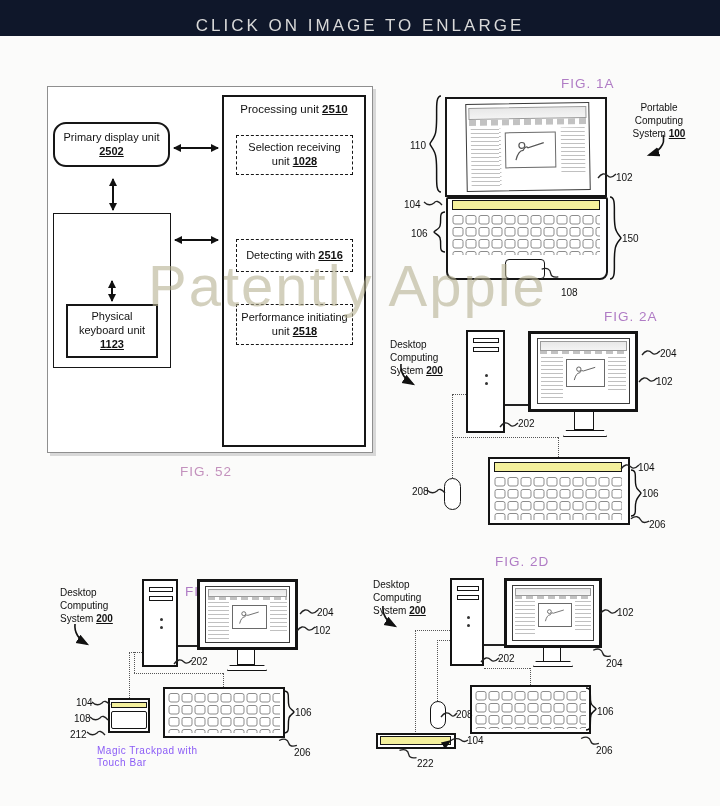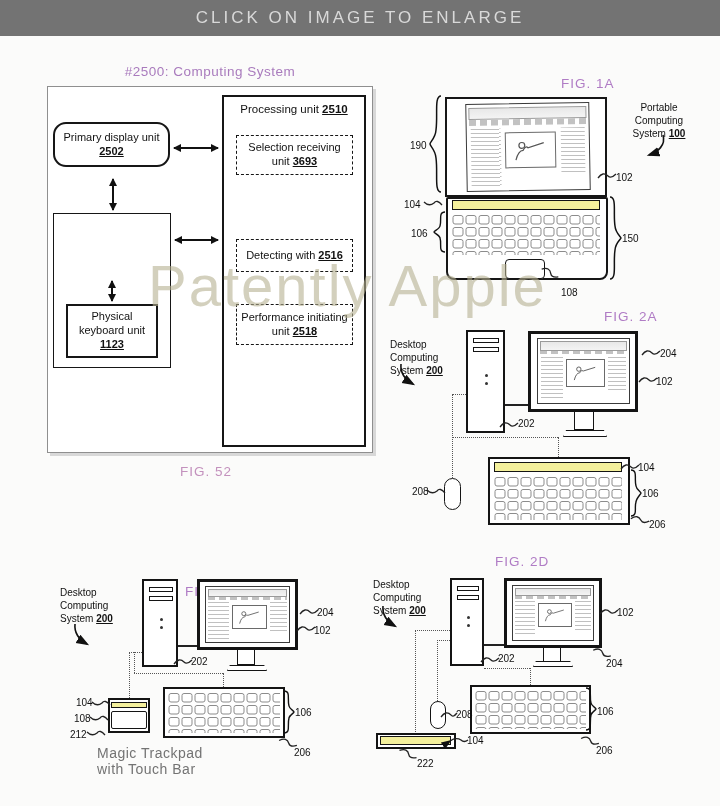--- a/index.html
+++ b/index.html
@@ -1,34 +1,34 @@
 <!DOCTYPE html>
 <html><head>
 <meta charset="utf-8">
 <style>
   html,body{margin:0;padding:0;background:#ffffff;}
   .page{position:relative;width:720px;height:806px;background:#fbfbfa;overflow:hidden;
         font-family:"Liberation Sans",sans-serif;color:#111;}
   
-  .banner{position:absolute;left:0;top:0;width:720px;height:36px;background:#737373;
-          display:flex;align-items:center;justify-content:center;}
+  .banner{position:absolute;left:0;top:0;width:720px;height:36px;background:#0f172a;
+          display:flex;align-items:flex-end;justify-content:center;}
   .banner span{color:#d9d9d9;font-size:17px;letter-spacing:3px;font-weight:400;}
   
   .box{position:absolute;background:#fff;border:2px solid #161616;box-sizing:border-box;}
   .thinbox{position:absolute;background:#fff;border:1.5px solid #8f8f8f;box-sizing:border-box;
            box-shadow:3px 3px 0 #d8d8d8;}
   .dashedbox{position:absolute;background:#fff;border:1.7px dashed #161616;box-sizing:border-box;}
   .blk-label{display:flex;align-items:center;justify-content:center;text-align:center;
              font-size:11px;line-height:1.25;padding:2px;}
   .u{text-decoration:underline;font-weight:bold;}
   .yellow{background:#f4f09c !important;}
   
   .figcap{position:absolute;color:#b07cc5;font-size:13.5px;letter-spacing:1px;}
   .dtitle{position:absolute;color:#a97bbd;font-size:13.5px;letter-spacing:.5px;text-align:center;}
-  .magic{position:absolute;color:#737373;font-size:14px;letter-spacing:.5px;line-height:1.15;}
+  .magic{position:absolute;color:#8b5cf6;font-size:10px;letter-spacing:.5px;line-height:1.15;}
   
   .co{position:absolute;font-size:10px;color:#111;white-space:nowrap;}
   .sys{position:absolute;font-size:10px;color:#111;text-align:center;line-height:1.3;}
   
   .dar-h{position:absolute;height:0;border-top:2px solid #111;}
   .dar-h::before{content:"";position:absolute;left:-1px;top:-5px;border-top:4px solid transparent;
       border-bottom:4px solid transparent;border-right:8px solid #111;}
   .dar-h::after{content:"";position:absolute;right:-1px;top:-5px;border-top:4px solid transparent;
       border-bottom:4px solid transparent;border-left:8px solid #111;}
   .dar-v{position:absolute;width:0;border-left:2px solid #111;}
@@ -84,40 +84,39 @@
       <marker id="ah" markerWidth="9" markerHeight="8" refX="6.5" refY="3" orient="auto">
         <path d="M0 0 L8 3 L0 6 Z" fill="#111"></path>
       </marker>
     </defs>
   </svg>
 
   <div class="banner">
     <span>CLICK ON IMAGE TO ENLARGE</span>
   </div>
 
-  <div class="dtitle" style="left:45px;top:64px;width:330px;">#2500: Computing System</div>
 
   <div class="thinbox" style="left:47px;top:86px;width:326px;height:367px;"></div>
 
   <div class="box blk-label" style="left:53px;top:122px;width:117px;height:45px;border-radius:13px;">
     <span><span>Primary display unit</span> <span class="u">2502</span></span>
   </div>
 
   <div class="box" style="left:53px;top:213px;width:118px;height:155px;border-width:1.7px;"></div>
   <div class="box blk-label" style="left:66px;top:304px;width:92px;height:54px;">
     <span><span>Physical keyboard unit</span> <span class="u">1123</span></span>
   </div>
 
   <div class="box" style="left:222px;top:95px;width:144px;height:352px;">
     <div style="text-align:center;font-size:11.5px;margin-top:6px;">
       <span>Processing unit</span> <span class="u">2510</span>
     </div>
   </div>
   <div class="dashedbox blk-label" style="left:236px;top:135px;width:117px;height:40px;">
-    <span><span>Selection receiving unit</span> <span class="u">3693</span></span>
+    <span><span>Selection receiving unit</span> <span class="u">1028</span></span>
   </div>
   <div class="dashedbox blk-label" style="left:236px;top:239px;width:117px;height:33px;">
     <span><span>Detecting with</span> <span class="u">2516</span></span>
   </div>
   <div class="dashedbox blk-label" style="left:236px;top:304px;width:117px;height:41px;">
     <span><span>Performance initiating unit</span> <span class="u">2518</span></span>
   </div>
 
   <div class="dar-h" style="left:174px;top:147px;width:44px;"></div>
   <div class="dar-v" style="left:112px;top:179px;height:31px;"></div>
@@ -149,21 +148,21 @@
 
   <div class="box" style="left:446px;top:197px;width:162px;height:83px;border-width:2px;border-radius:2px 2px 8px 8px;"></div>
   <div class="tb" style="left:452px;top:200px;width:148px;height:10px;"></div>
   <div class="keys" style="left:452px;top:214px;width:148px;height:41px;">
     <svg width="100%" height="100%">
         <rect width="100%" height="100%" fill="url(#keys)"></rect>
       </svg>
   </div>
   <div class="trackpad" style="left:505px;top:259px;width:40px;height:20px;"></div>
 
-  <span class="co" style="left:410px;top:140px;">190</span>
+  <span class="co" style="left:410px;top:140px;">110</span>
   <svg class="brace" style="left:430px;top:96px;" width="12" height="98">
     <path d="M11 0 C4 0 8 19 6 34 C5.5 42 0 46 0 48 C0 50 5.5 54 6 62 C8 77 4 96 11 96" stroke="#111" stroke-width="1.5" fill="none"></path>
   </svg>
   <span class="co" style="left:616px;top:172px;">102</span>
   <svg class="lead" style="left:598px;top:171px;" width="18" height="10">
       <path d="M0 7 Q5 0 10 5 Q13 8 18 3" stroke="#222" stroke-width="1.3" fill="none"></path>
     </svg>
   <span class="co" style="left:404px;top:199px;">104</span>
   <svg class="lead" style="left:424px;top:199px;" width="18" height="10">
       <path d="M0 3 Q5 8 10 4 Q13 0 18 6" stroke="#222" stroke-width="1.3" fill="none"></path>

